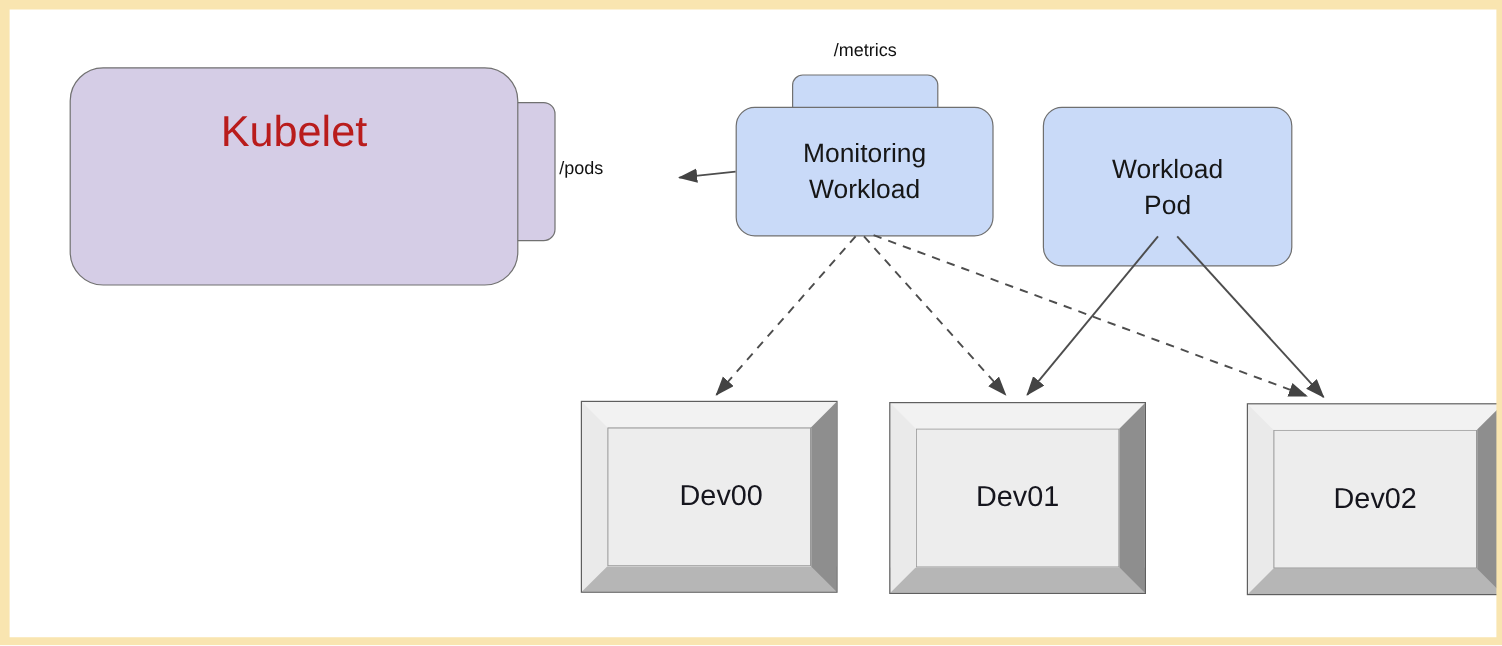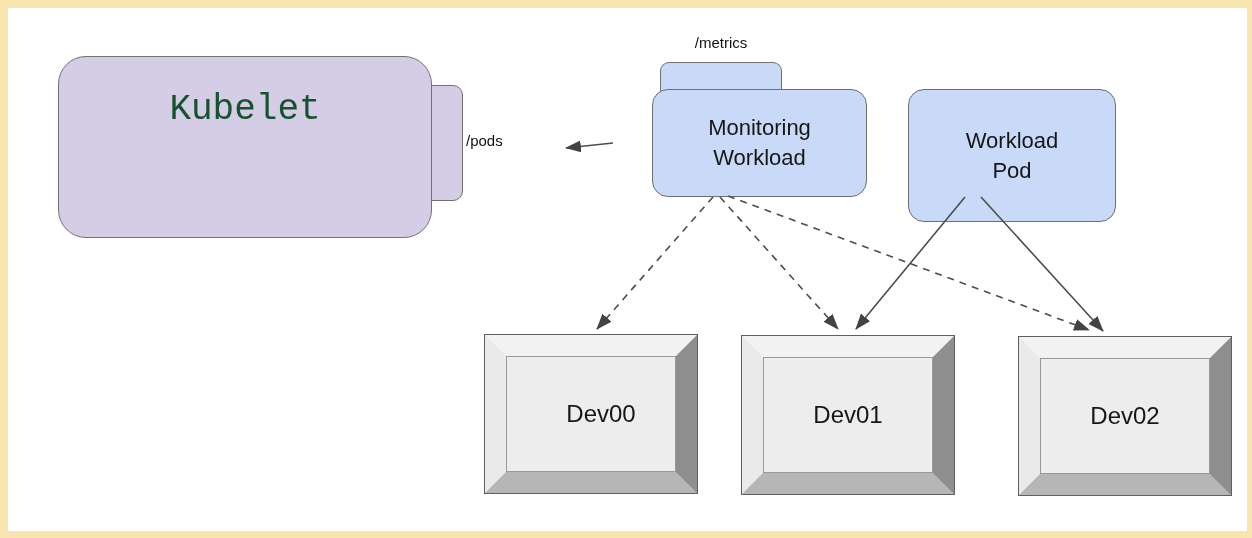--- a/index.html
+++ b/index.html
@@ -44,23 +44,22 @@
     left: 58px; top: 56px;
     width: 374px; height: 182px;
     background: #d5cde6;
     border: 1.5px solid #717171;
     border-radius: 28px;
     display: flex;
     justify-content: center;
     align-items: flex-start;
     padding-top: 32px;
     font-size: 36px;
-    color: #14532d;
+    color: #b91c1c;
     z-index: 2;
-    font-family: Liberation Mono, monospace;
   }
 
   
   .metrics-tab {
     left: 660px; top: 62px;
     width: 122px; height: 48px;
     background: #c9daf8;
     border: 1.5px solid #717171;
     border-radius: 9px;
     z-index: 1;
@@ -70,21 +69,20 @@
     border: 1.5px solid #6f6f6f;
     border-radius: 16px;
     display: flex;
     flex-direction: column;
     justify-content: center;
     align-items: center;
     font-size: 22px;
     line-height: 30px;
     color: #161616;
     z-index: 2;
-    margin-left: 39px;
   }
   .daemonset { left: 613px; top: 89px; width: 215px; height: 108px; }
   .workload  { left: 869px; top: 89px; width: 208px; height: 133px; }
 
   
   .endpoint-label {
     font-size: 15px;
     color: #111111;
     z-index: 3;
     white-space: nowrap;
@@ -102,21 +100,21 @@
     box-shadow: inset 0 0 0 1px #999999;
     display: flex;
     align-items: center;
     justify-content: center;
     font-size: 24px;
     color: #15151d;
     z-index: 2;
   }
   .dev00 { left: 485px;  top: 335px; padding-left: 20px; }
   .dev01 { left: 742px;  top: 336px; }
-  .dev02 { left: 1019px; top: 337px; }
+  .dev02 { left: 1040px; top: 337px; }
 
   
   .edges {
     position: absolute;
     left: 0; top: 0;
     width: 1252px; height: 538px;
     z-index: 5;
     pointer-events: none;
   }
   .edge { stroke: #4d4d4d; stroke-width: 1.6; fill: none; }

